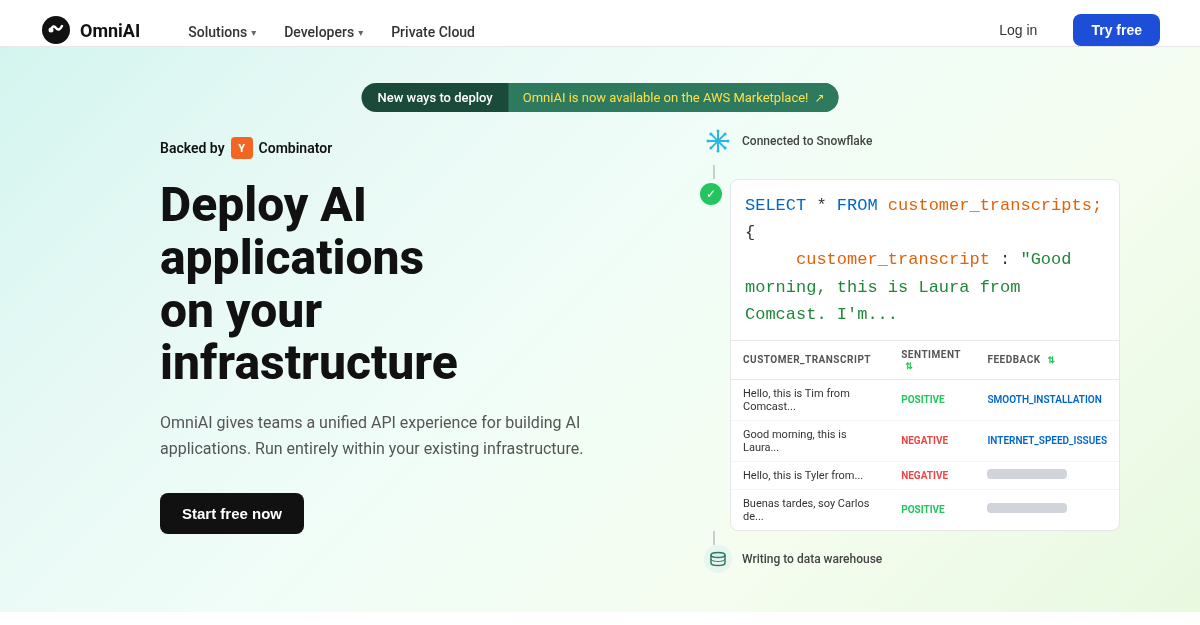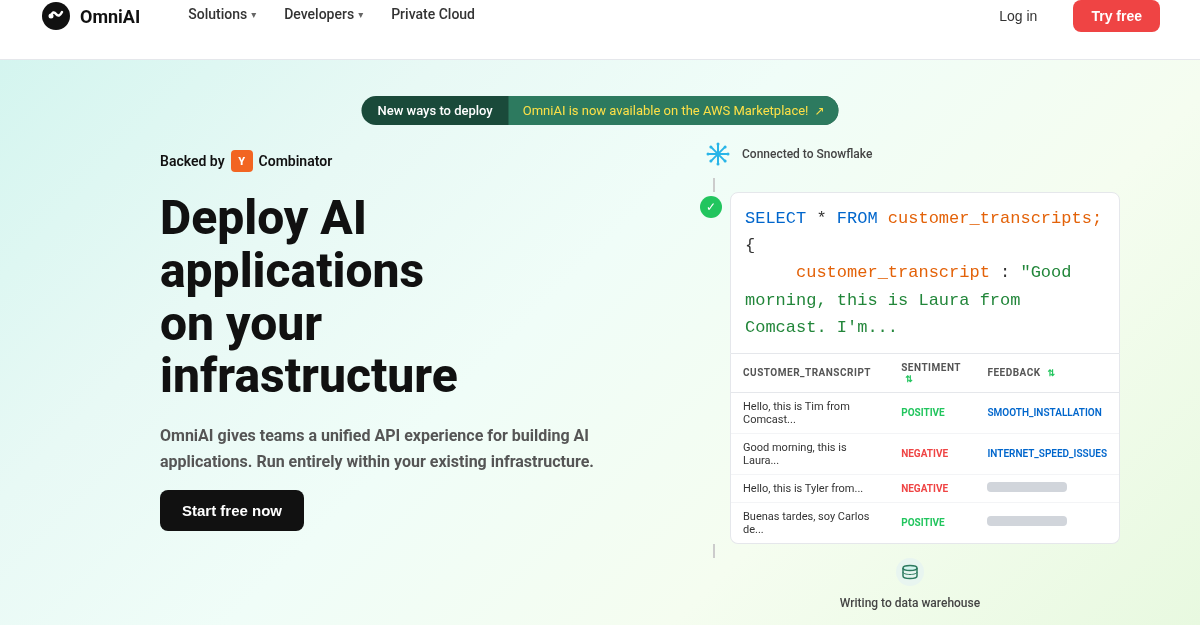--- a/index.html
+++ b/index.html
@@ -7,23 +7,23 @@
       font-family: -apple-system, BlinkMacSystemFont, 'Segoe UI', Roboto, sans-serif;
       width: 1200px;
       height: 625px;
       overflow: hidden;
       background: #ffffff;
     }
 
     
     nav {
       display: flex;
-      align-items: flex-start;
+      align-items: flex-end;
       padding: 0 40px;
-      height: 60px;
+      height: 47px;
       border-bottom: 1px solid #e5e7eb;
       background: #fff;
       position: relative;
       z-index: 10;
     }
     .nav-logo {
       display: flex;
       align-items: center;
       gap: 8px;
       margin-right: 36px;
@@ -70,21 +70,21 @@
       background: none;
       border: none;
       cursor: pointer;
       font-weight: 500;
     }
     .btn-try-free {
       padding: 8px 18px;
       font-size: 14px;
       font-weight: 600;
       color: #fff;
-      background: #ef4444;
+      background: #1d4ed8;
       border: none;
       border-radius: 8px;
       cursor: pointer;
     }
 
     
     .main {
       position: relative;
       width: 1200px;
       height: 565px;
@@ -155,22 +155,22 @@
       font-size: 48px;
       font-weight: 800;
       color: #111;
       line-height: 1.1;
       margin-bottom: 20px;
     }
     .hero-subtitle {
       font-size: 16px;
       color: #555;
       line-height: 1.6;
-      margin-bottom: 16px;
-      font-weight: 700;
+      margin-bottom: 32px;
+      font-weight: 400;
     }
     .cta-buttons {
       display: flex;
       align-items: flex-start;
       gap: 16px;
     }
     .btn-start-free {
       padding: 12px 22px;
       font-size: 15px;
       font-weight: 600;
@@ -449,21 +449,21 @@
                   <td><span class="tag-bar"></span></td>
                 </tr>
               </tbody>
           </table>
         </div>
       </div>
     </div>
 
     <div class="connector" style="margin-left:13px; margin-top:0;"></div>
 
-    <div class="step-item" style="margin-top:0;flex-direction:column;">
+    <div class="step-item" style="margin-top:0;">
       <div class="step-icon-db">
         <svg width="18" height="18" viewBox="0 0 18 18" fill="none">
           <ellipse cx="9" cy="5" rx="7" ry="2.5" stroke="#2d7a5f" stroke-width="1.5" fill="#d4f5ef"></ellipse>
           <path d="M2 5 v8 c0 1.4 3.1 2.5 7 2.5s7-1.1 7-2.5V5" stroke="#2d7a5f" stroke-width="1.5" fill="none"></path>
           <path d="M2 9 c0 1.4 3.1 2.5 7 2.5s7-1.1 7-2.5" stroke="#2d7a5f" stroke-width="1" fill="none"></path>
         </svg>
       </div>
       <span class="step-label">Writing to data warehouse</span>
     </div>
 

